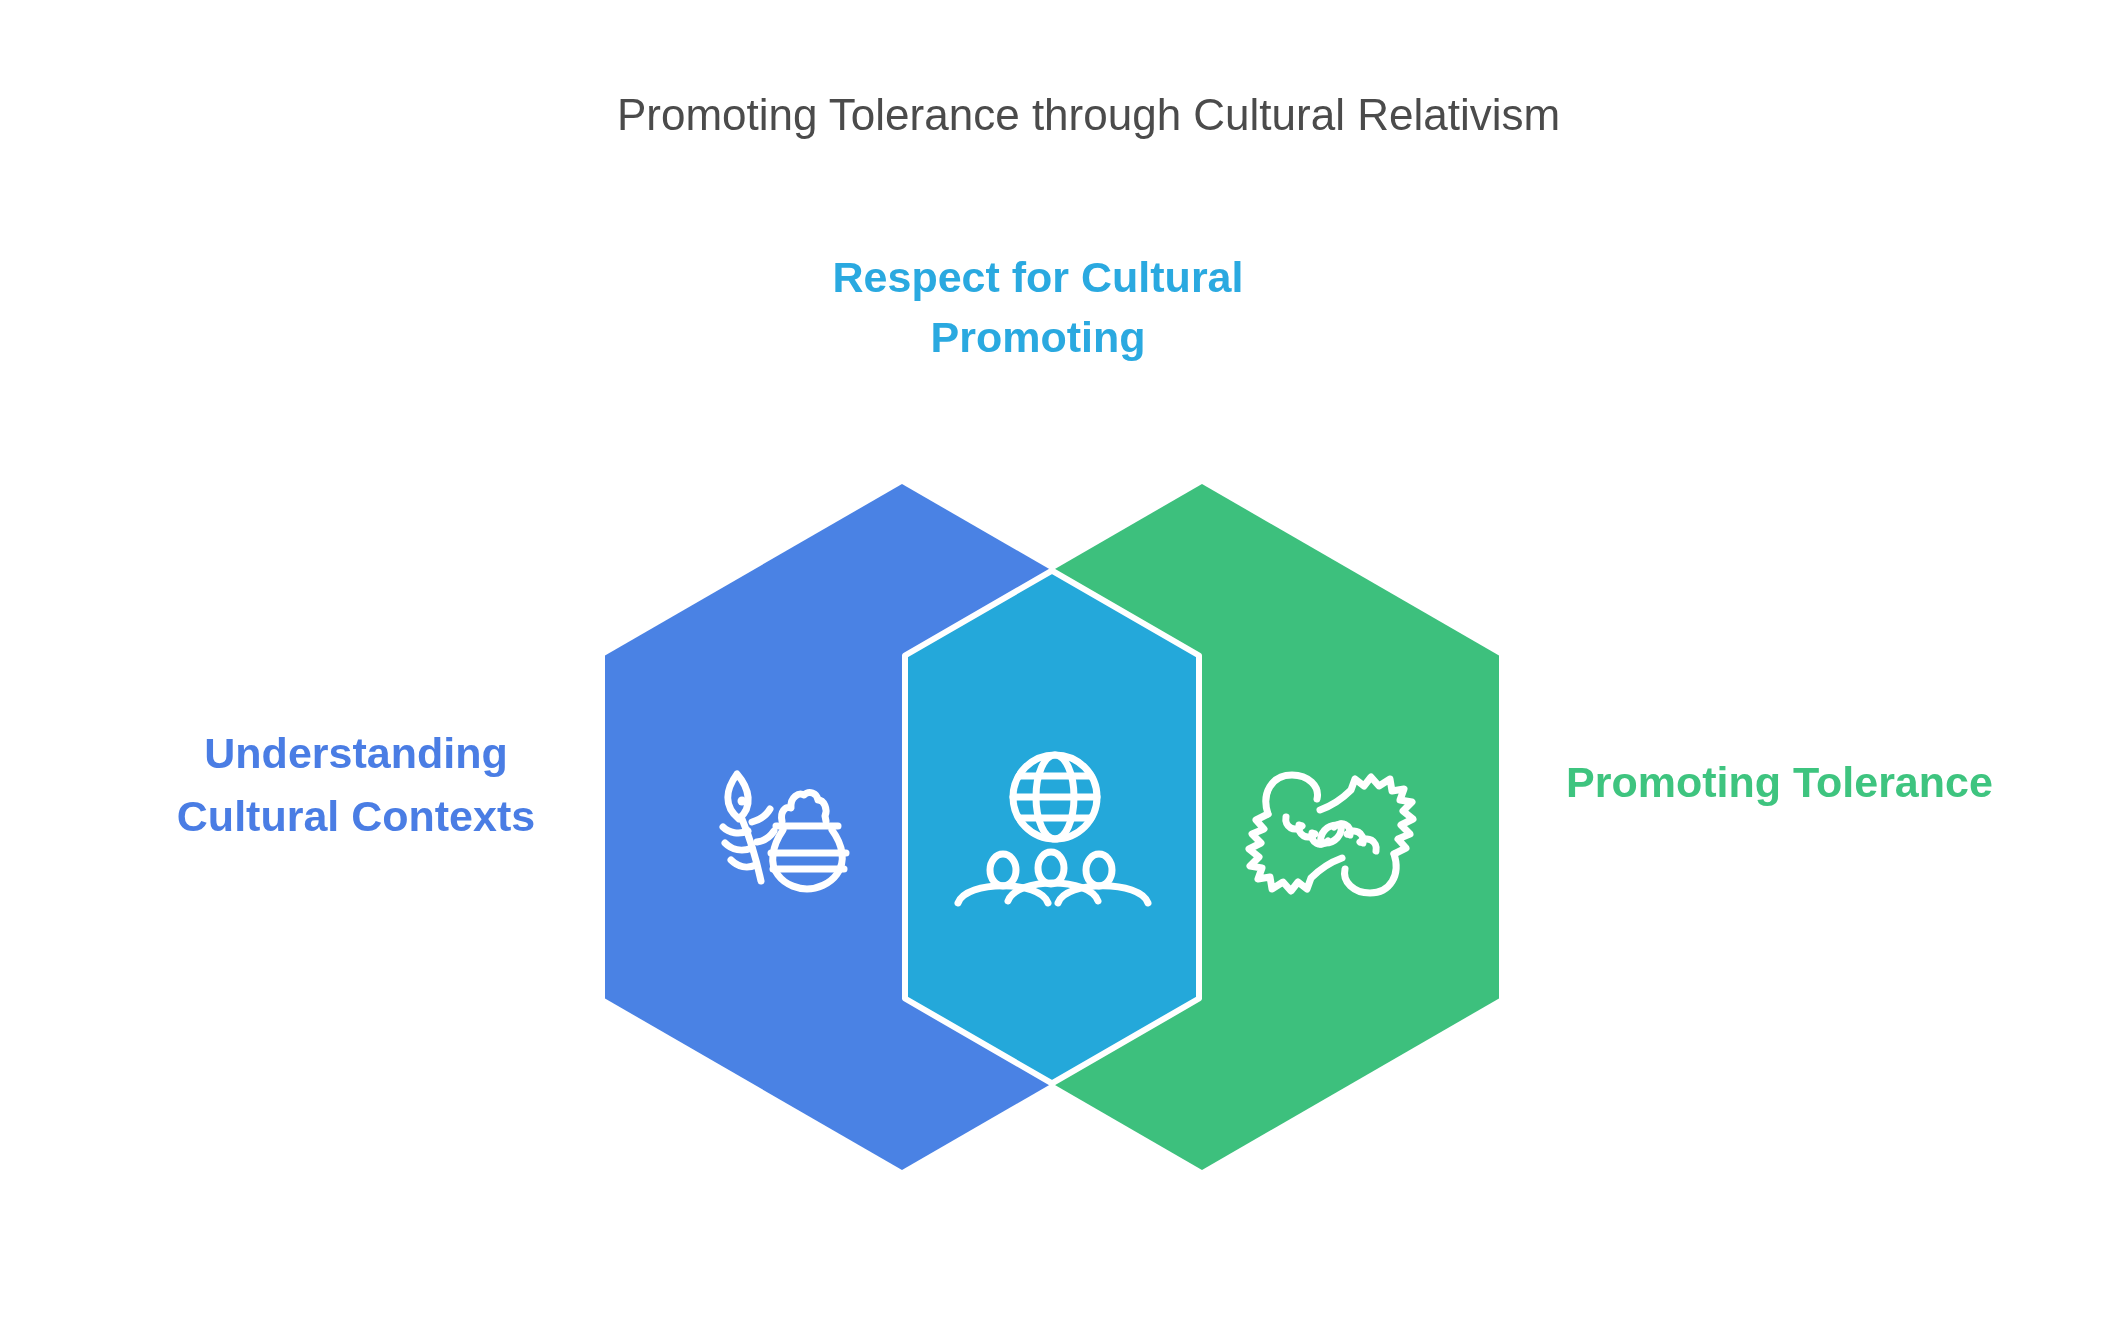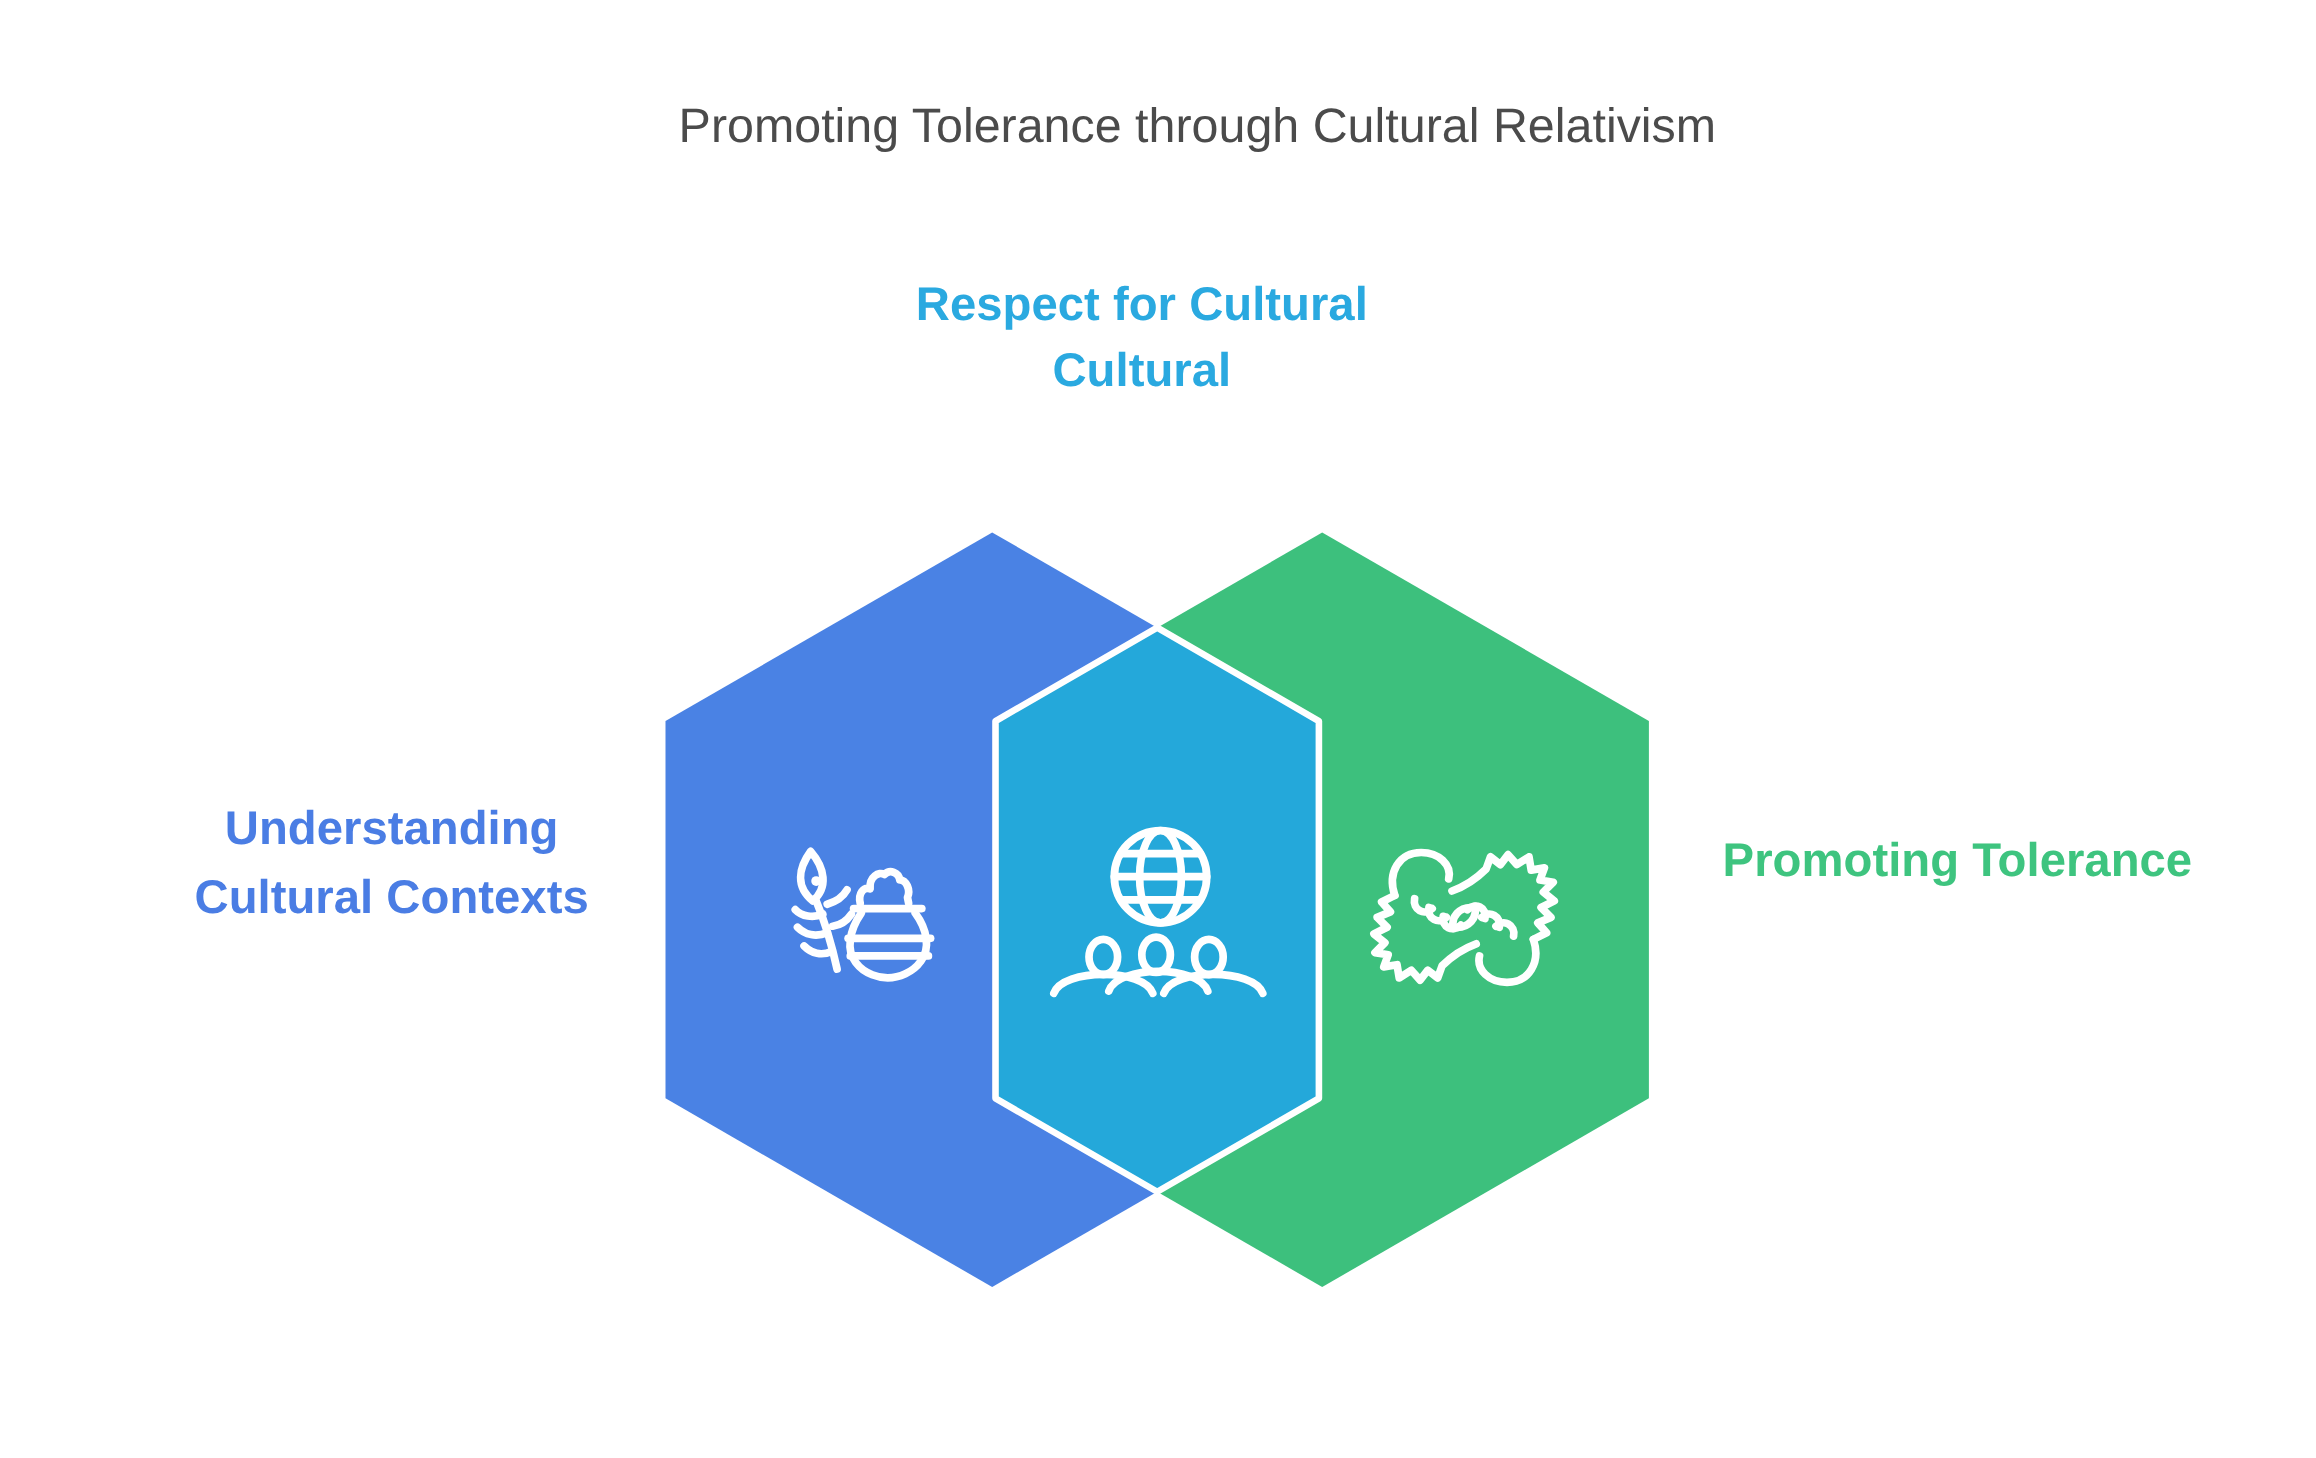--- a/index.html
+++ b/index.html
@@ -75,21 +75,21 @@
         <path d="M1268,814 L1256,820 L1264,829 L1252,834 L1261,843 L1249,849 L1259,857 L1250,866 L1262,868 L1258,879 L1270,877 L1272,889 L1283,882 L1291,891 L1298,882 L1307,889 L1311,878 C1320,869 1331,862 1342,858"></path>
       </g>
       <use href="#hand-unit" transform="rotate(180 1331 834)"></use>
     </g>
   </svg>
 
   <div class="title" style="color: rgb(75, 75, 75);">Promoting Tolerance through Cultural Relativism</div>
 
   <div class="label label-respect" style="color: rgb(42, 169, 224);">
     <span class="line">Respect for Cultural</span>
-    <span class="line">Cultural</span>
+    <span class="line">Promoting</span>
   </div>
 
   <div class="label label-promoting" style="color: rgb(62, 196, 127);">
     <span class="line">Promoting Tolerance</span>
   </div>
 
   <div class="label label-understanding" style="color: rgb(74, 125, 228);">
     <span class="line">Understanding</span>
     <span class="line">Cultural Contexts</span>
   </div>

